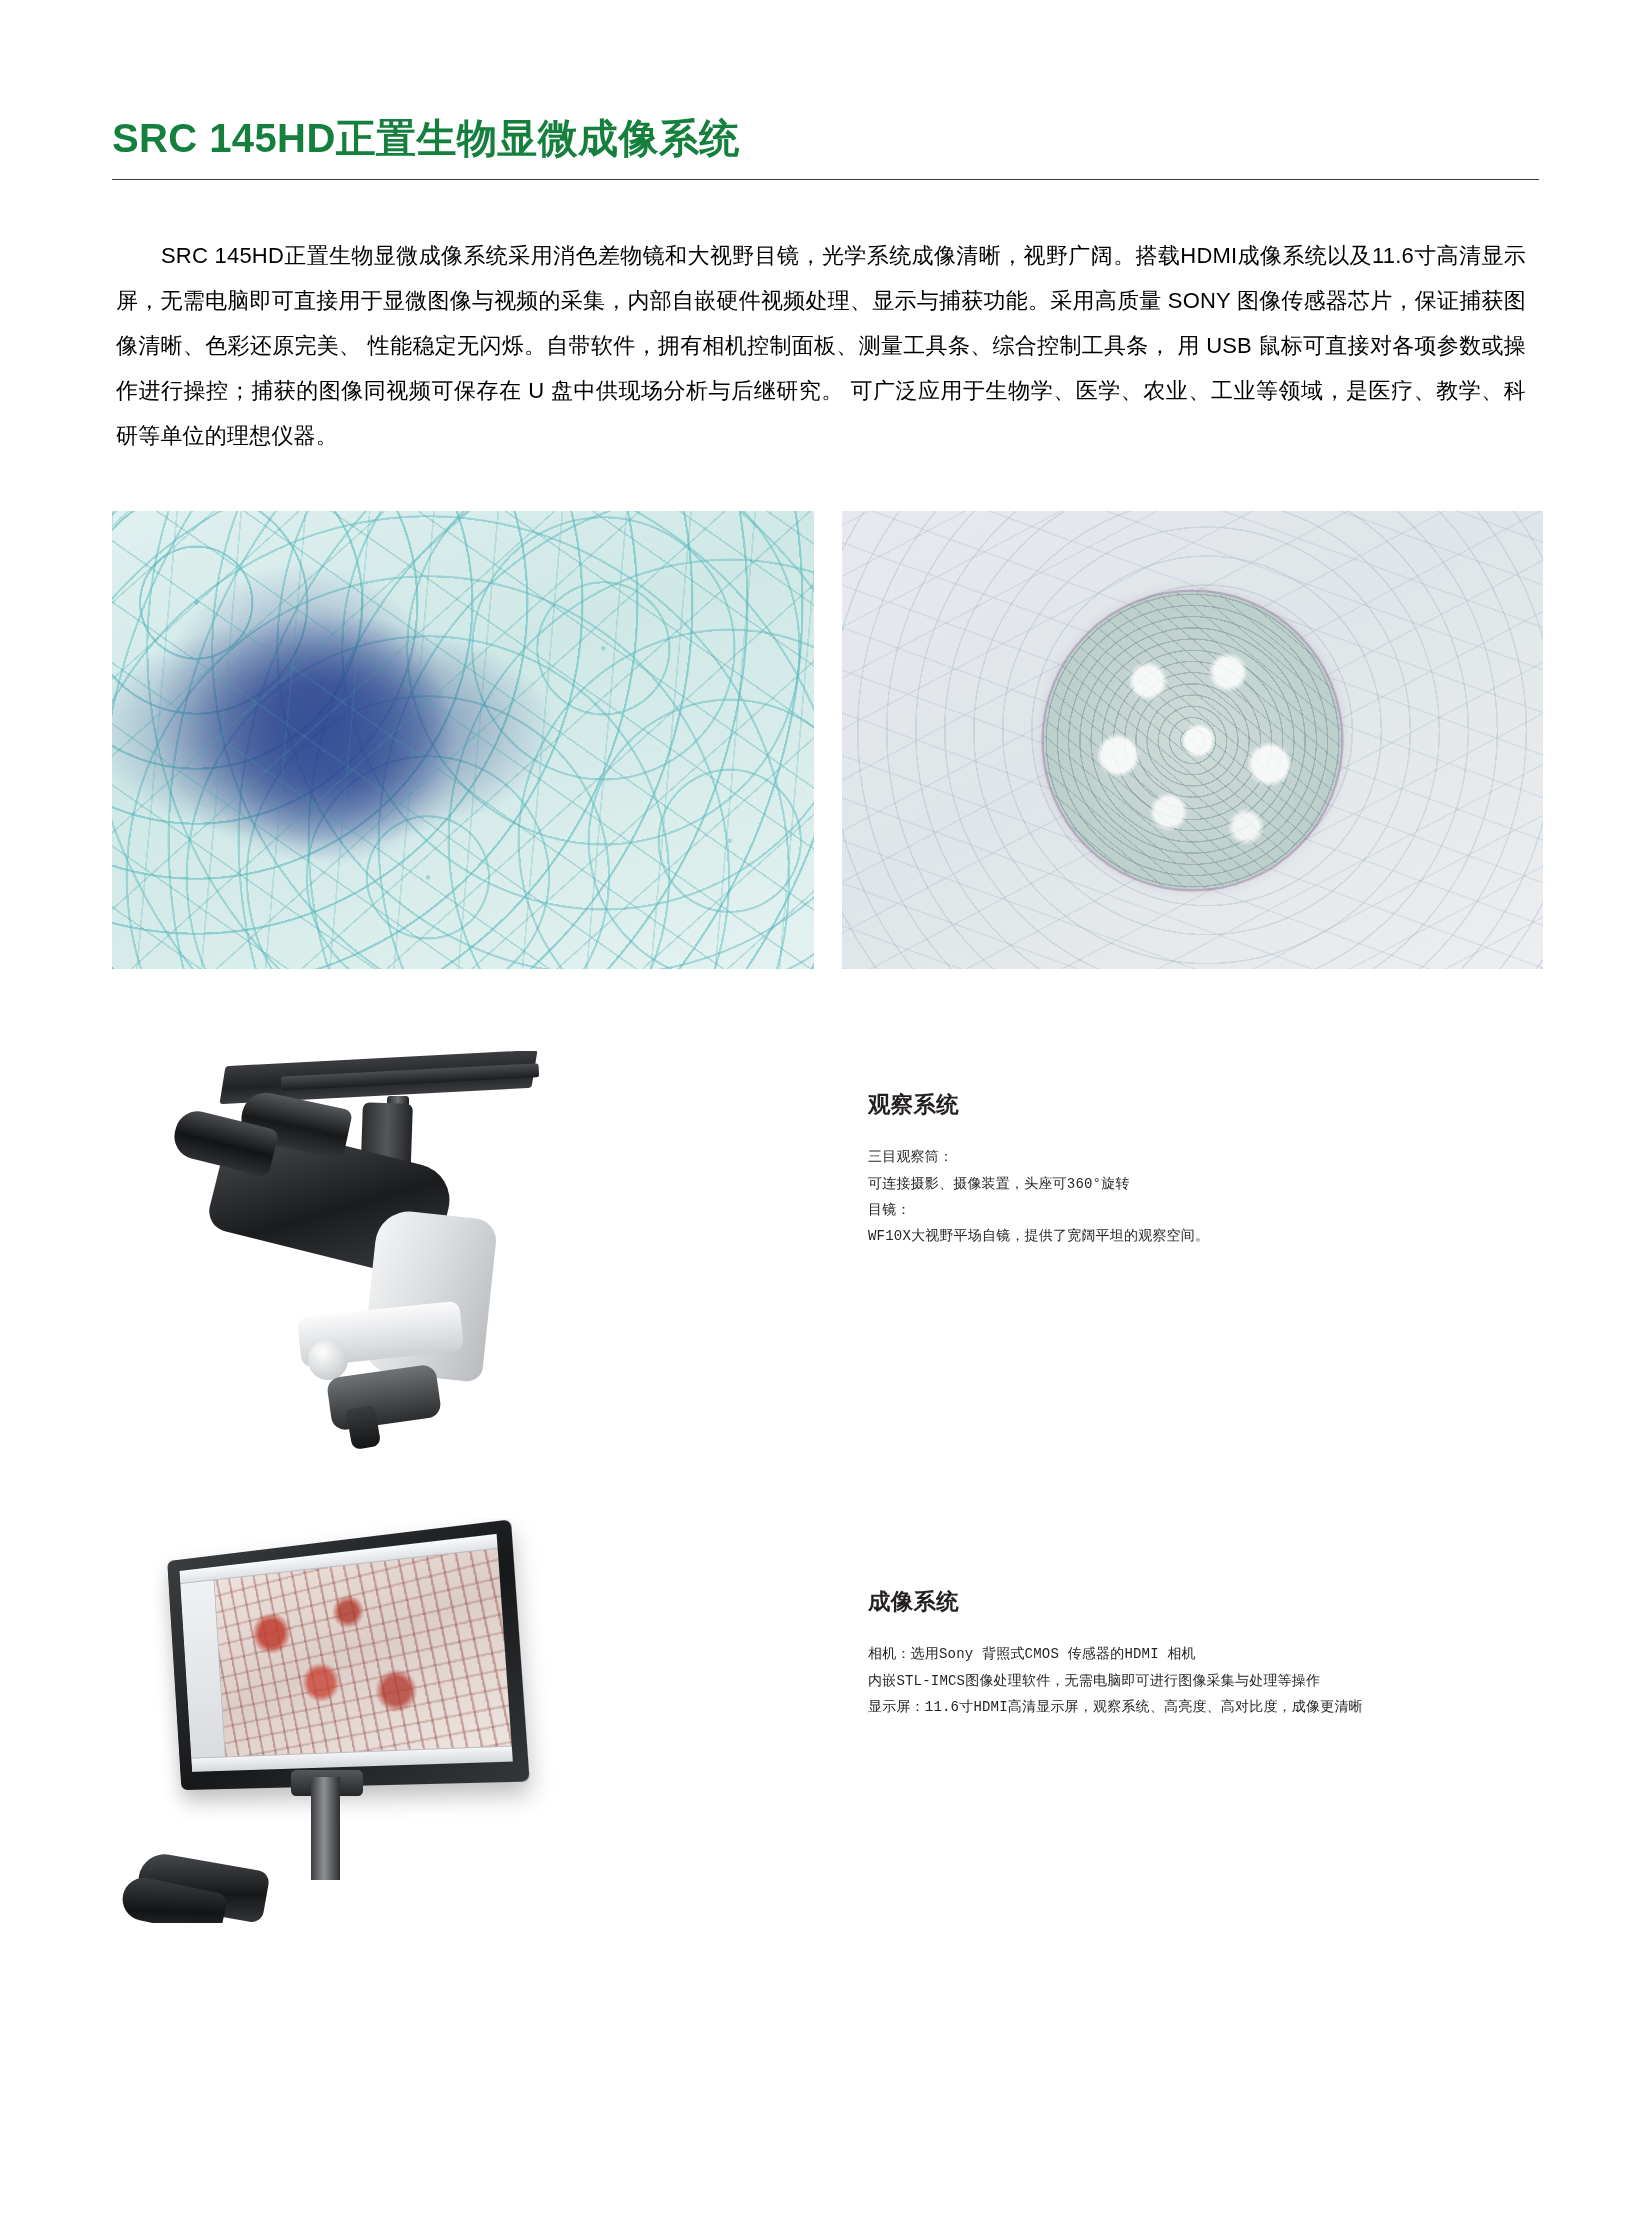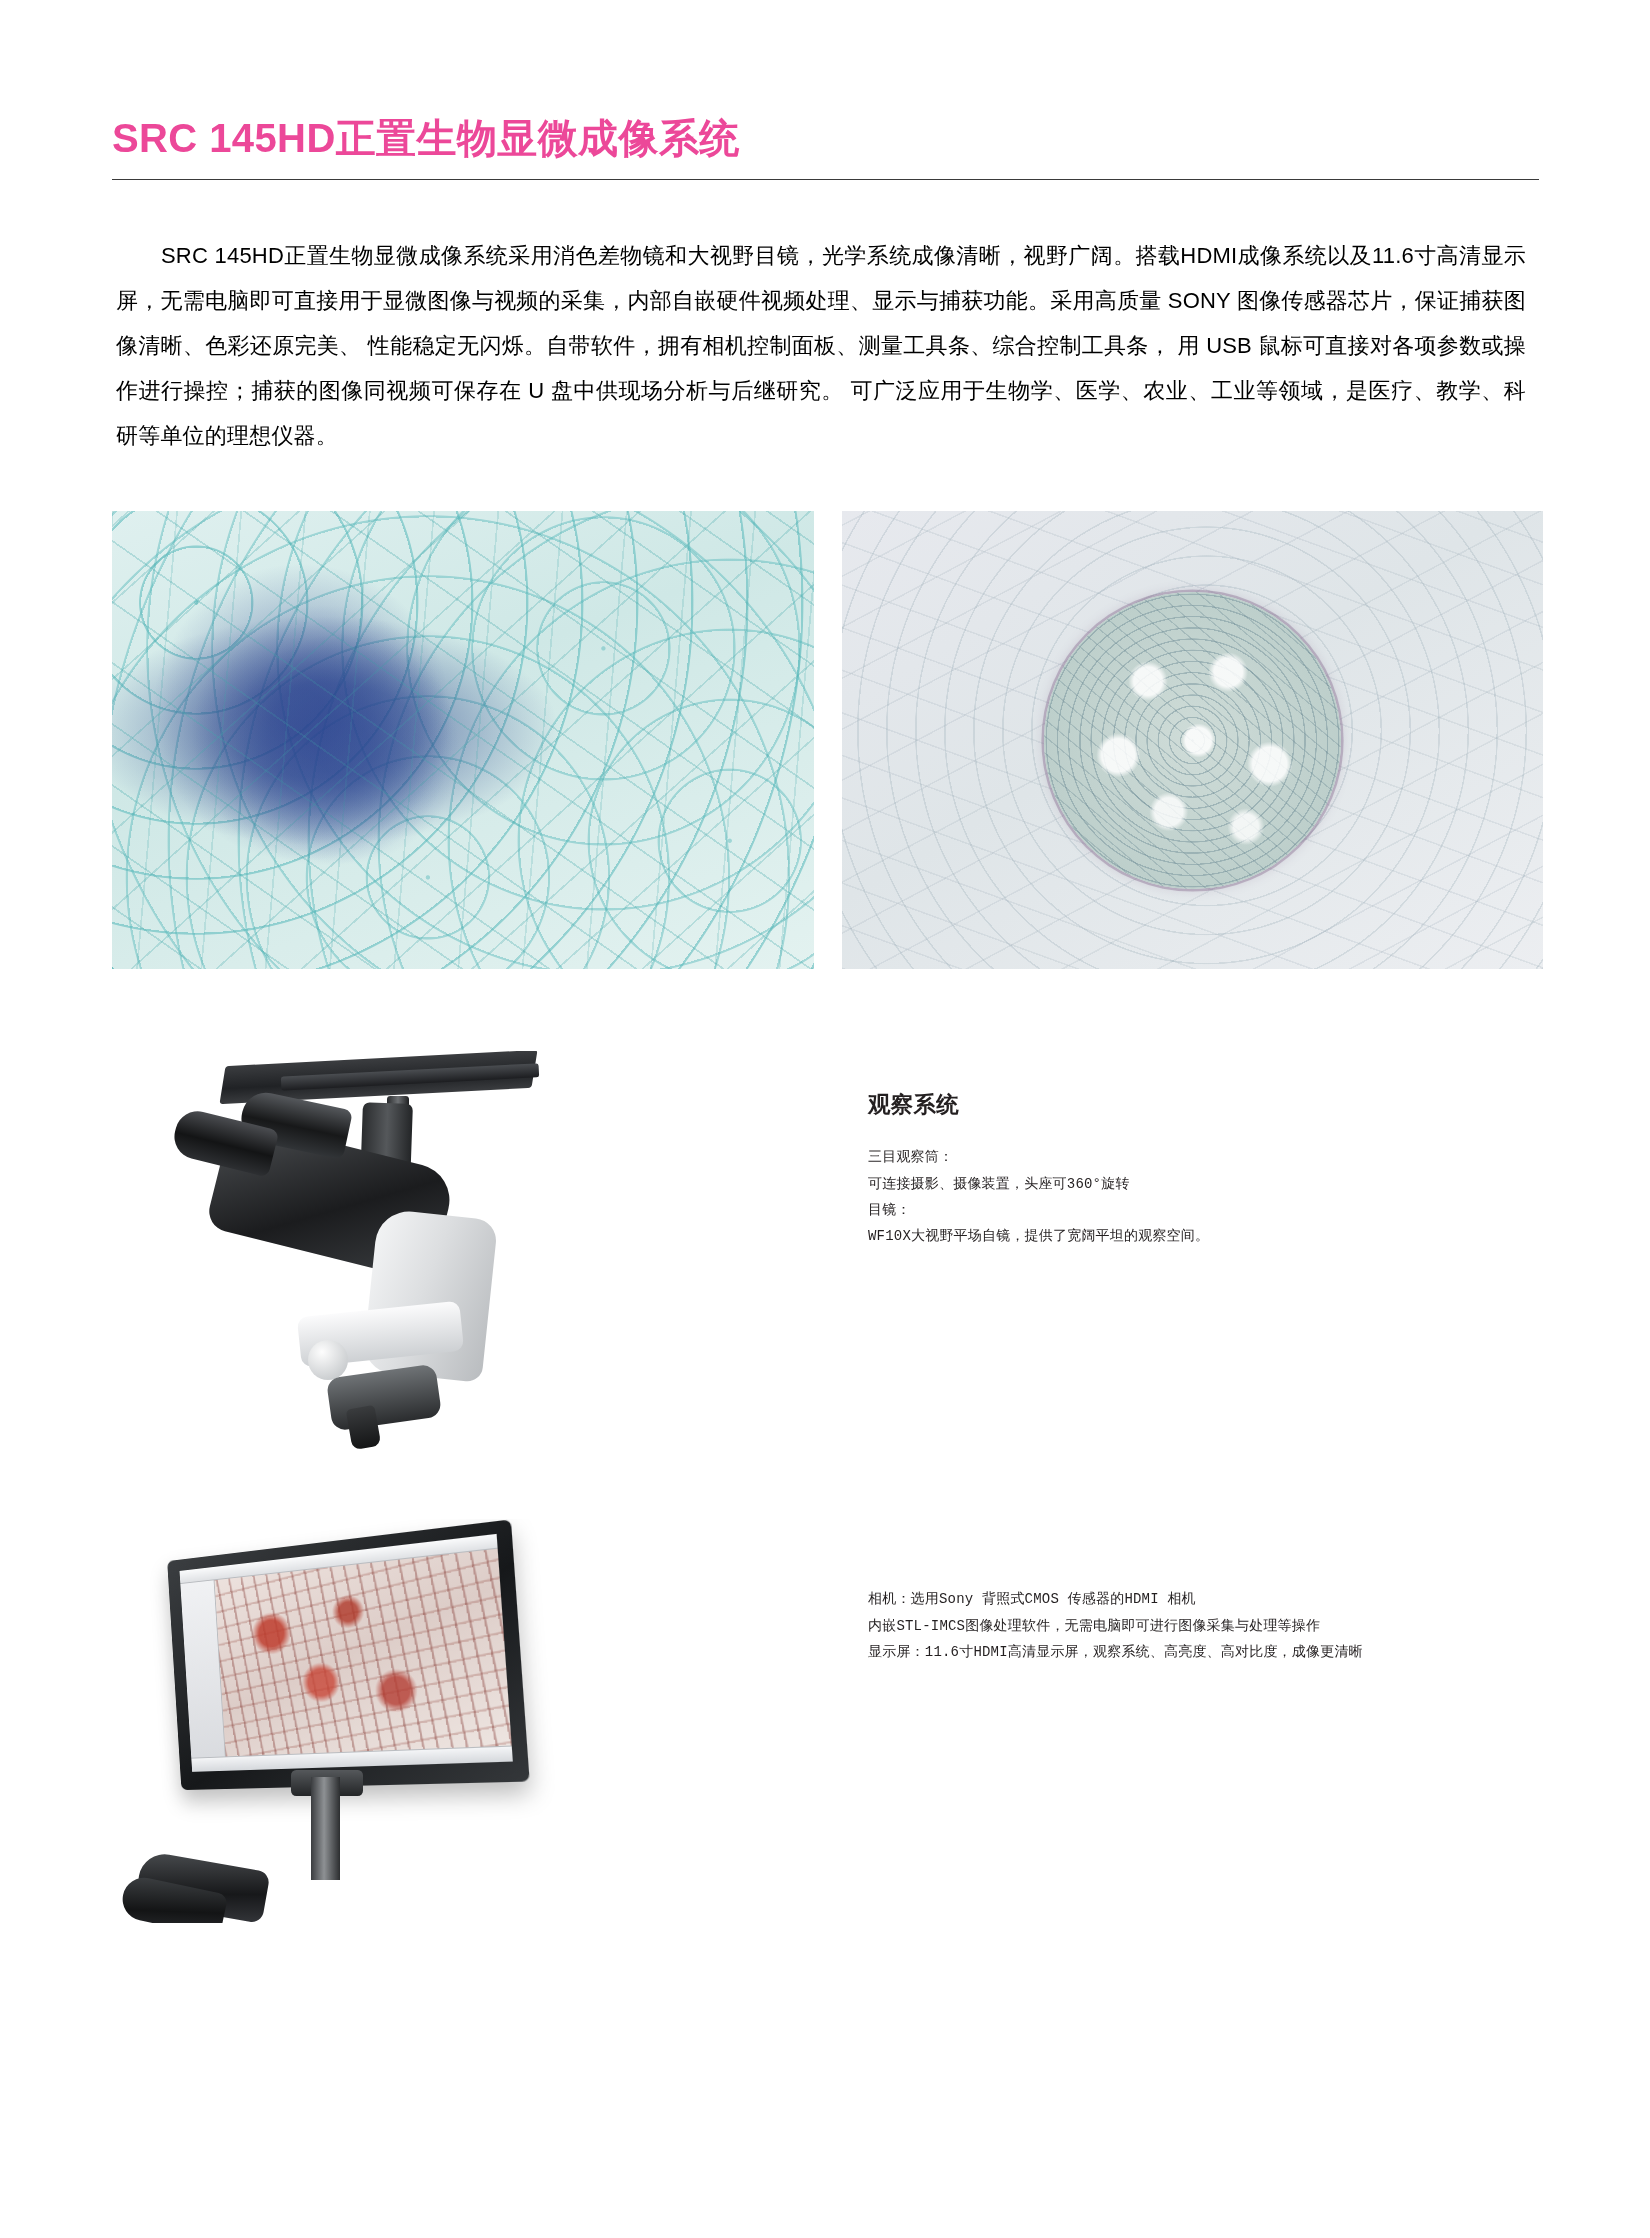--- a/index.html
+++ b/index.html
@@ -22,21 +22,21 @@
     position: relative;
   }
 
   
   .title-block {
     margin: 116px 112px 0 112px;
   }
   .doc-title {
     font-size: 40px;
     font-weight: bold;
-    color: #ec4899;
+    color: #15803d;
     letter-spacing: 0.4px;
     line-height: 1.1;
     margin: 0 0 19px 0;
     font-family: "Liberation Sans", "DejaVu Sans", sans-serif;
   }
   .title-rule {
     border: none;
     border-top: 1.7px solid #3a3a3a;
     margin: 0;
     width: 1427px;
@@ -382,20 +382,21 @@
         <div class="mon-toolbar-left"></div>
         <div class="mon-toolbar-top"></div>
         <div class="mon-toolbar-bottom"></div>
       </div>
       <div class="mon-stand-joint"></div>
       <div class="mon-stand-neck"></div>
       <div class="mon-eyepieces"></div>
       <div class="mon-eyepiece2"></div>
     </div>
     <div class="feature-text second">
+      <div class="feature-heading">成像系统</div>
       <p class="feature-line">相机：选用Sony 背照式CMOS 传感器的HDMI 相机</p>
       <p class="feature-line">内嵌STL-IMCS图像处理软件，无需电脑即可进行图像采集与处理等操作</p>
       <p class="feature-line">显示屏：11.6寸HDMI高清显示屏，观察系统、高亮度、高对比度，成像更清晰</p>
     </div>
   </div>
 
 </div>
 
 
 </body></html>

